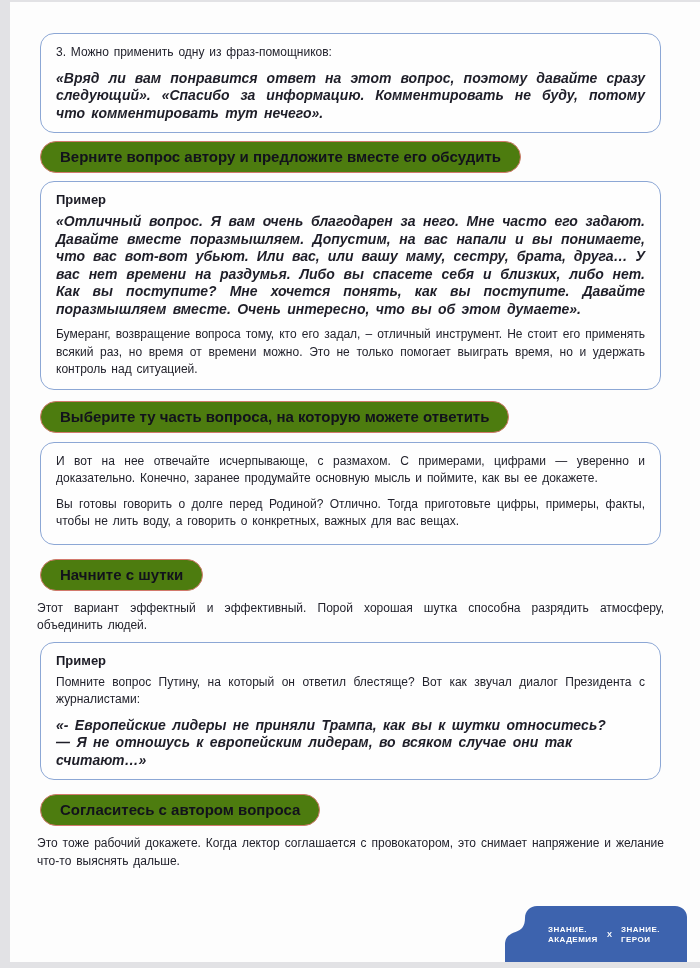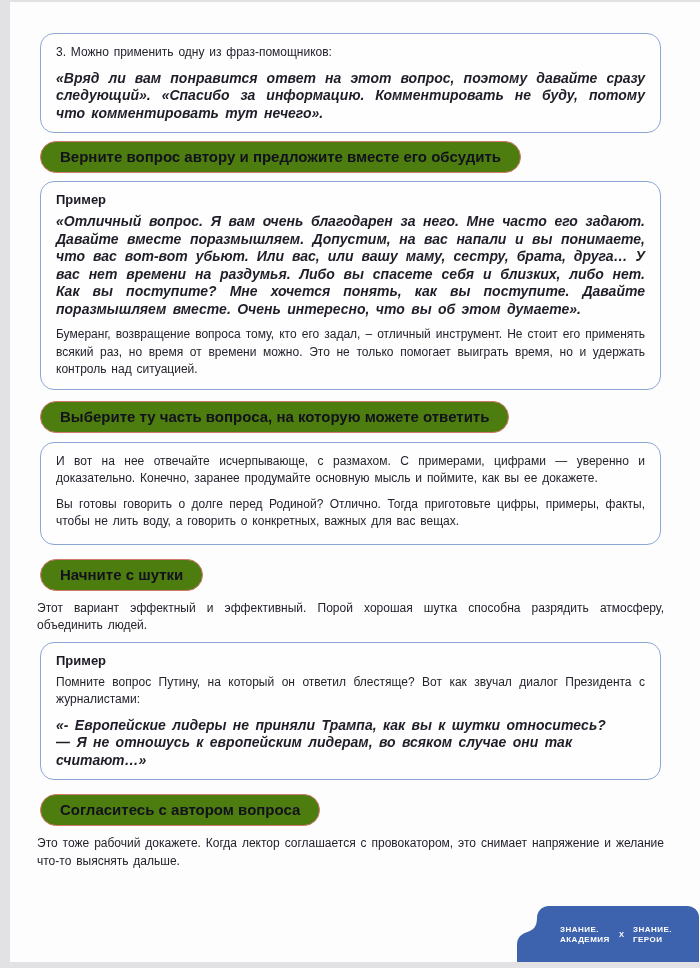--- a/index.html
+++ b/index.html
@@ -40,21 +40,21 @@
   .free-para{
     margin:0 0 0 -3px;width:627px;box-sizing:border-box;
   }
   
   .mt8{margin-top:8px;}  .mt9{margin-top:9px;}
   .mt11{margin-top:11px;} .mt14{margin-top:14px;text-align:center;} .mt7{margin-top:7px;}
   .h94{min-height:94px;} .h184{min-height:184px;}
   .h103{min-height:103px;} .h114{min-height:114px;}
   
   .badge{
-    position:absolute;right:1px;bottom:0;width:188px;height:59px;
+    position:absolute;right:13px;bottom:0;width:188px;height:59px;
   }
   .badge svg{position:absolute;inset:0;}
   .badge-content{
     position:absolute;inset:0;display:flex;align-items:center;
     justify-content:center;padding-left:22px;padding-top:4px;gap:9px;
   }
   .brand-block{
     color:#ffffff;font-weight:bold;font-size:8px;line-height:9.5px;
     letter-spacing:0.5px;white-space:nowrap;
   }

